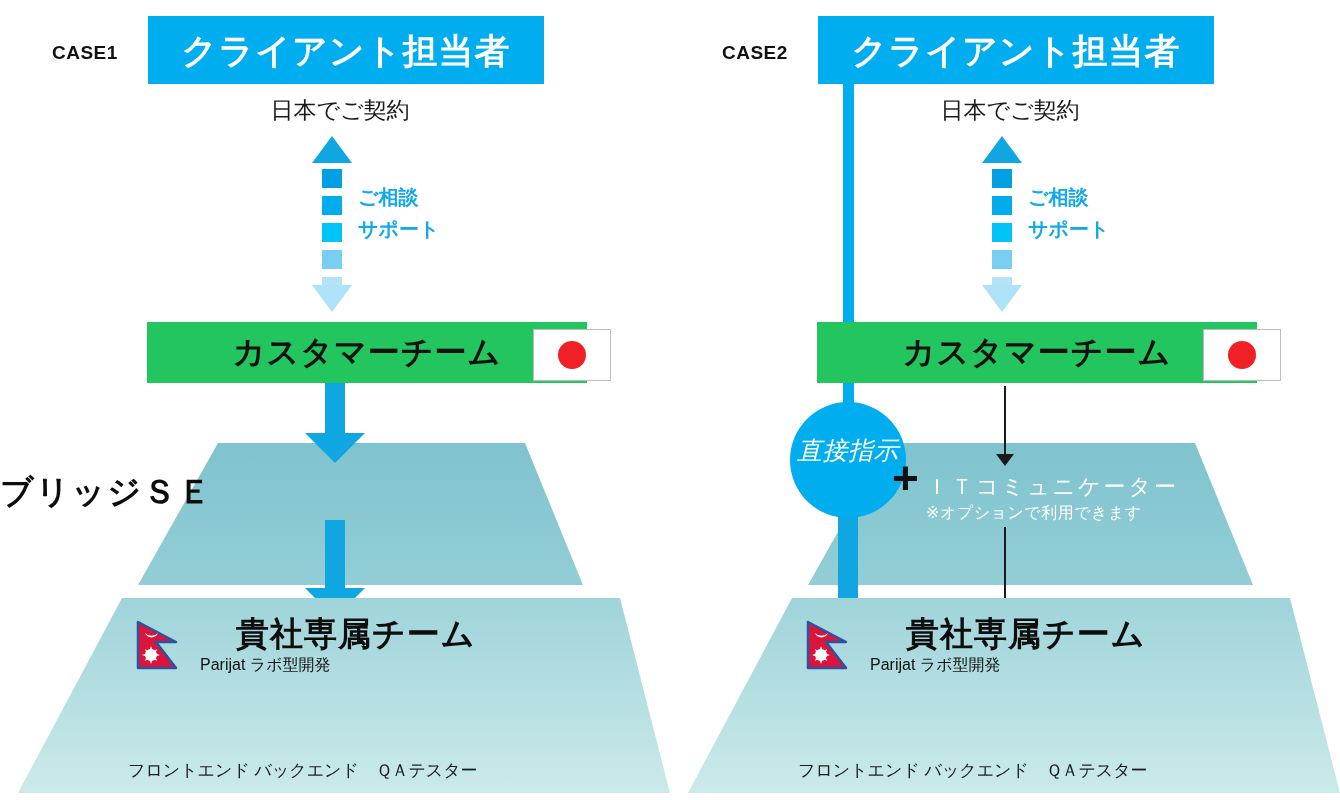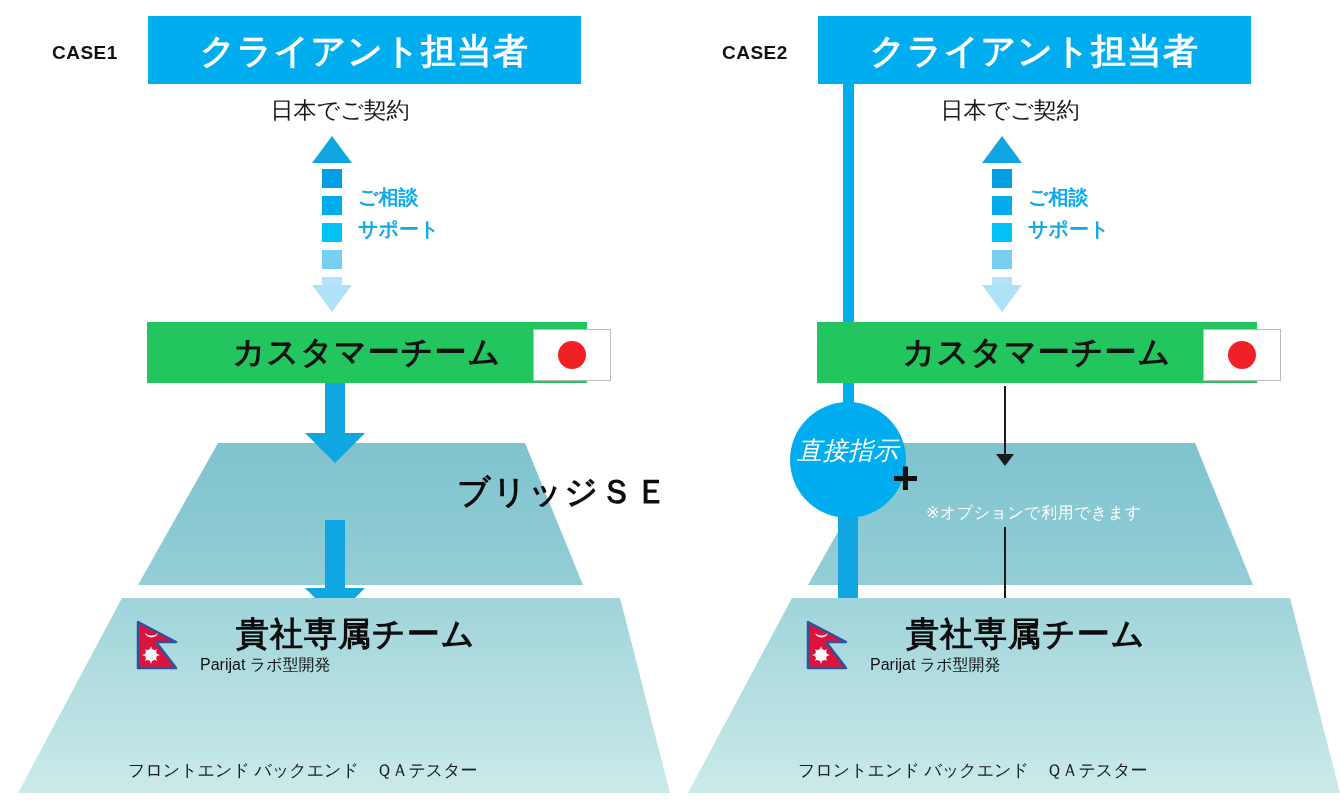--- a/index.html
+++ b/index.html
@@ -22,21 +22,21 @@
     letter-spacing:0.5px;
     color:#111111;
     left:52px;top:42px;
     white-space:nowrap;
   }
 
   
   .client-box{
     position:absolute;
     left:148px;top:16px;
-    width:433px;height:68px;
+    width:396px;height:68px;
     background:#00AEEF;
     display:flex;align-items:center;justify-content:center;
   }
   .client-box .txt{
     color:#ffffff;
     font-weight:bold;
     font-size:35px;
     letter-spacing:1px;
     line-height:1;
     white-space:nowrap;
@@ -122,21 +122,21 @@
   }
   .trap-bot{
     position:absolute;
     left:0;top:598px;width:670px;height:195px;
   }
   .trap-mid svg,.trap-bot svg{display:block;}
 
   .mid-label{
     position:absolute;
     left:0;top:470px;width:670px;
-    text-align:right;
+    text-align:left;
     font-weight:bold;
     font-size:33px;
     color:#0d0d0d;
     letter-spacing:2px;
     white-space:nowrap;
   }
 
   
   .fat-arrow{position:absolute;width:60px;}
   .fat-arrow .shaft{
@@ -377,20 +377,21 @@
       <div class="shaft"></div>
       <div class="head"></div>
     </div>
 
     <div class="direct-circle">
       <span class="txt">直接指示</span>
     </div>
 
     <div class="plus-sign">+</div>
 
+    <div class="it-comm">ＩＴコミュニケーター</div>
     <div class="it-comm-note">※オプションで利用できます</div>
 
     <div class="trap-bot">
       <svg width="670" height="195" viewBox="0 0 670 195">
         <defs>
           <linearGradient id="gbot2" x1="0" y1="0" x2="0" y2="1">
             <stop offset="0%" stop-color="#9FD4DA"></stop>
             <stop offset="100%" stop-color="#CBEAE9"></stop>
           </linearGradient>
         </defs>

